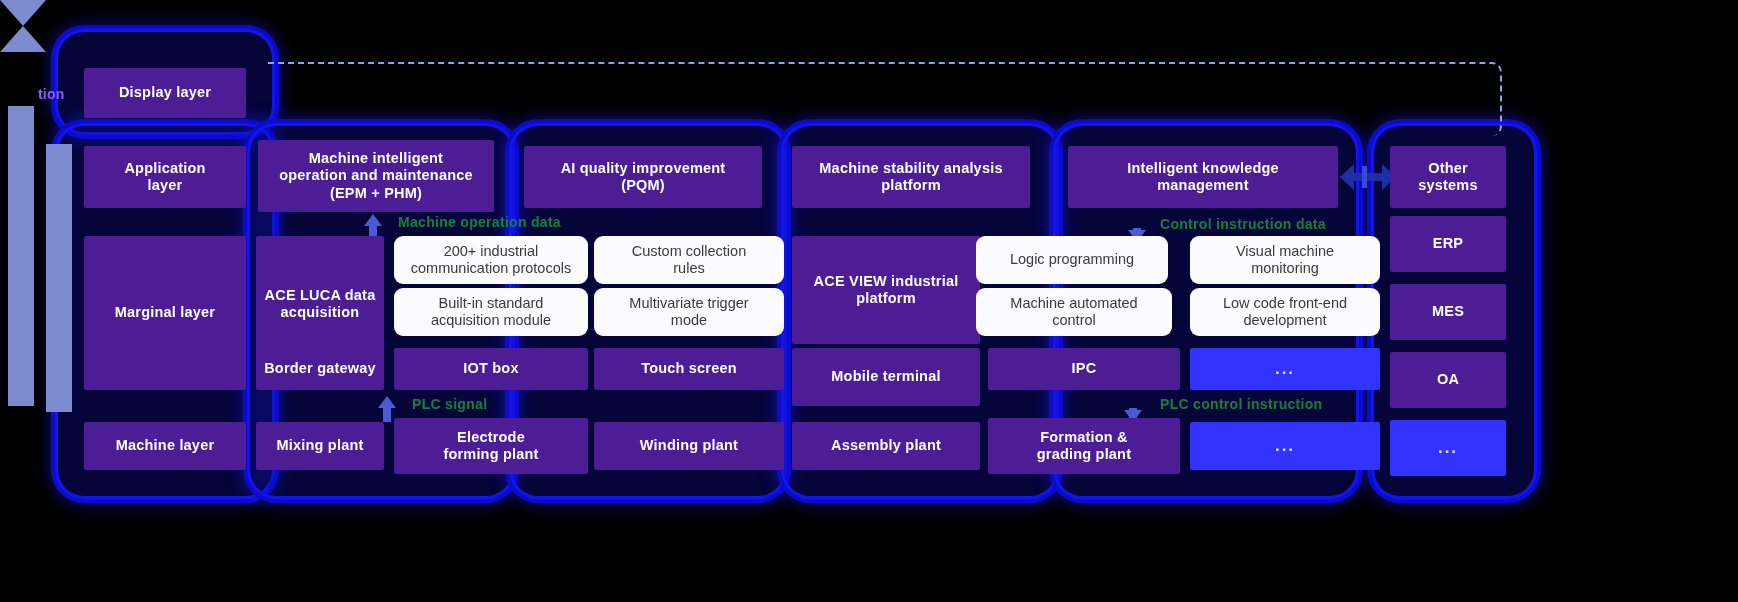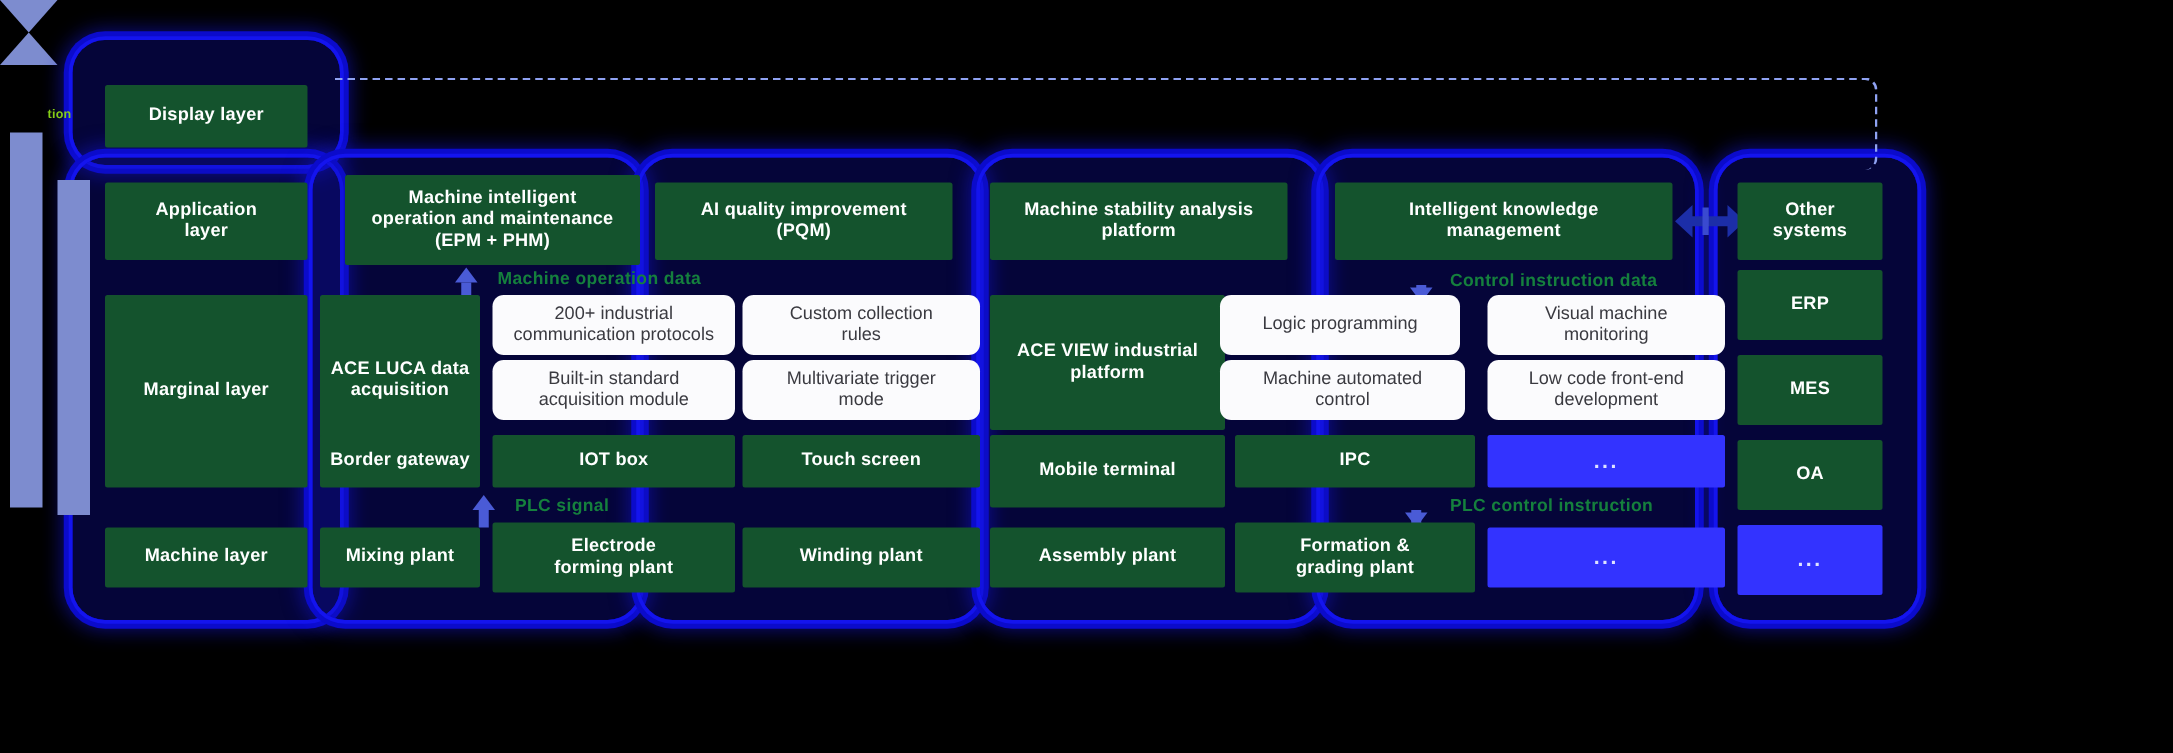--- a/index.html
+++ b/index.html
@@ -9,37 +9,37 @@
 
   
   .vbar{position:absolute;background:#7d8ccf;}
   #bar-down-stem{left:8px;top:106px;width:26px;height:300px;}
   #bar-down-head{left:-2px;top:394px;width:0;height:0;border-left:23px solid transparent;
                  border-right:23px solid transparent;border-top:26px solid #7d8ccf;}
   #bar-up-stem{left:46px;top:144px;width:26px;height:268px;}
   #bar-up-head{left:36px;top:118px;width:0;height:0;border-left:23px solid transparent;
                border-right:23px solid transparent;border-bottom:26px solid #7d8ccf;}
 
-  .clip-label{position:absolute;left:38px;top:86px;color:#84cc16;font-size:10px;
+  .clip-label{position:absolute;left:38px;top:86px;color:#8b5cf6;font-size:14px;
               font-weight:700;letter-spacing:.2px;z-index:6;}
 
   
   #dashed{position:absolute;left:268px;top:62px;width:1232px;height:72px;
           border:2px dashed #8fa2f2;border-bottom:none;border-left:none;
           border-radius:0 10px 10px 0;}
 
   
   .shell{position:absolute;border-radius:26px;
          box-shadow:0 0 0 3px #1414ee, 0 0 0 7px #0b0bcb, 0 0 16px 8px rgba(22,22,230,.55);
          background:rgba(16,16,190,.30);pointer-events:none;}
 
   
   .box{position:absolute;display:flex;align-items:center;justify-content:center;
        text-align:center;line-height:1.2;border-radius:2px;box-sizing:border-box;}
-  .bx-blue{background:#14532d;color:#ffffff;font-weight:700;font-size:14.5px;letter-spacing:.2px;}
+  .bx-blue{background:#4c1d95;color:#ffffff;font-weight:700;font-size:14.5px;letter-spacing:.2px;}
   .bx-white{background:#fbfbfd;color:#3a3a40;font-weight:400;font-size:14.5px;border-radius:9px;}
   .bx-dots{background:#3333ff;color:#dfe3ff;font-weight:700;font-size:17px;letter-spacing:2px;}
 
   
   .flowlab{position:absolute;color:#15803d;font-size:14px;font-weight:700;letter-spacing:.3px;}
   .uparrow{position:absolute;width:0;height:0;border-left:9px solid transparent;
            border-right:9px solid transparent;border-bottom:12px solid #4a5bd6;}
   .uparrow .stem{position:absolute;left:-4px;top:12px;width:8px;height:14px;background:#4a5bd6;}
   .downarrow{position:absolute;width:0;height:0;border-left:9px solid transparent;
              border-right:9px solid transparent;border-top:12px solid #4a5bd6;}
@@ -73,21 +73,21 @@
   <div id="bar-down-head"></div>
   <div class="vbar" id="bar-up-stem"></div>
   <div id="bar-up-head"></div>
   <div class="clip-label">tion</div>
 
   <div class="box bx-blue" style="left:84px;top:68px;width:162px;height:50px;">Display layer</div>
 
   <div class="box bx-blue" style="left:84px;top:146px;width:162px;height:62px;white-space:pre-line;">Application
 layer</div>
 
-  <div class="box bx-blue" style="left:258px;top:140px;width:236px;height:72px;white-space:pre-line;margin-left:18px;">Machine intelligent
+  <div class="box bx-blue" style="left:258px;top:140px;width:236px;height:72px;white-space:pre-line;">Machine intelligent
 operation and maintenance
 (EPM + PHM)</div>
   <div class="box bx-blue" style="left:524px;top:146px;width:238px;height:62px;white-space:pre-line;">AI quality improvement
 (PQM)</div>
   <div class="box bx-blue" style="left:792px;top:146px;width:238px;height:62px;white-space:pre-line;">Machine stability analysis
 platform</div>
   <div class="box bx-blue" style="left:1068px;top:146px;width:270px;height:62px;white-space:pre-line;">Intelligent knowledge
 management</div>
 
   <div id="bidi">

